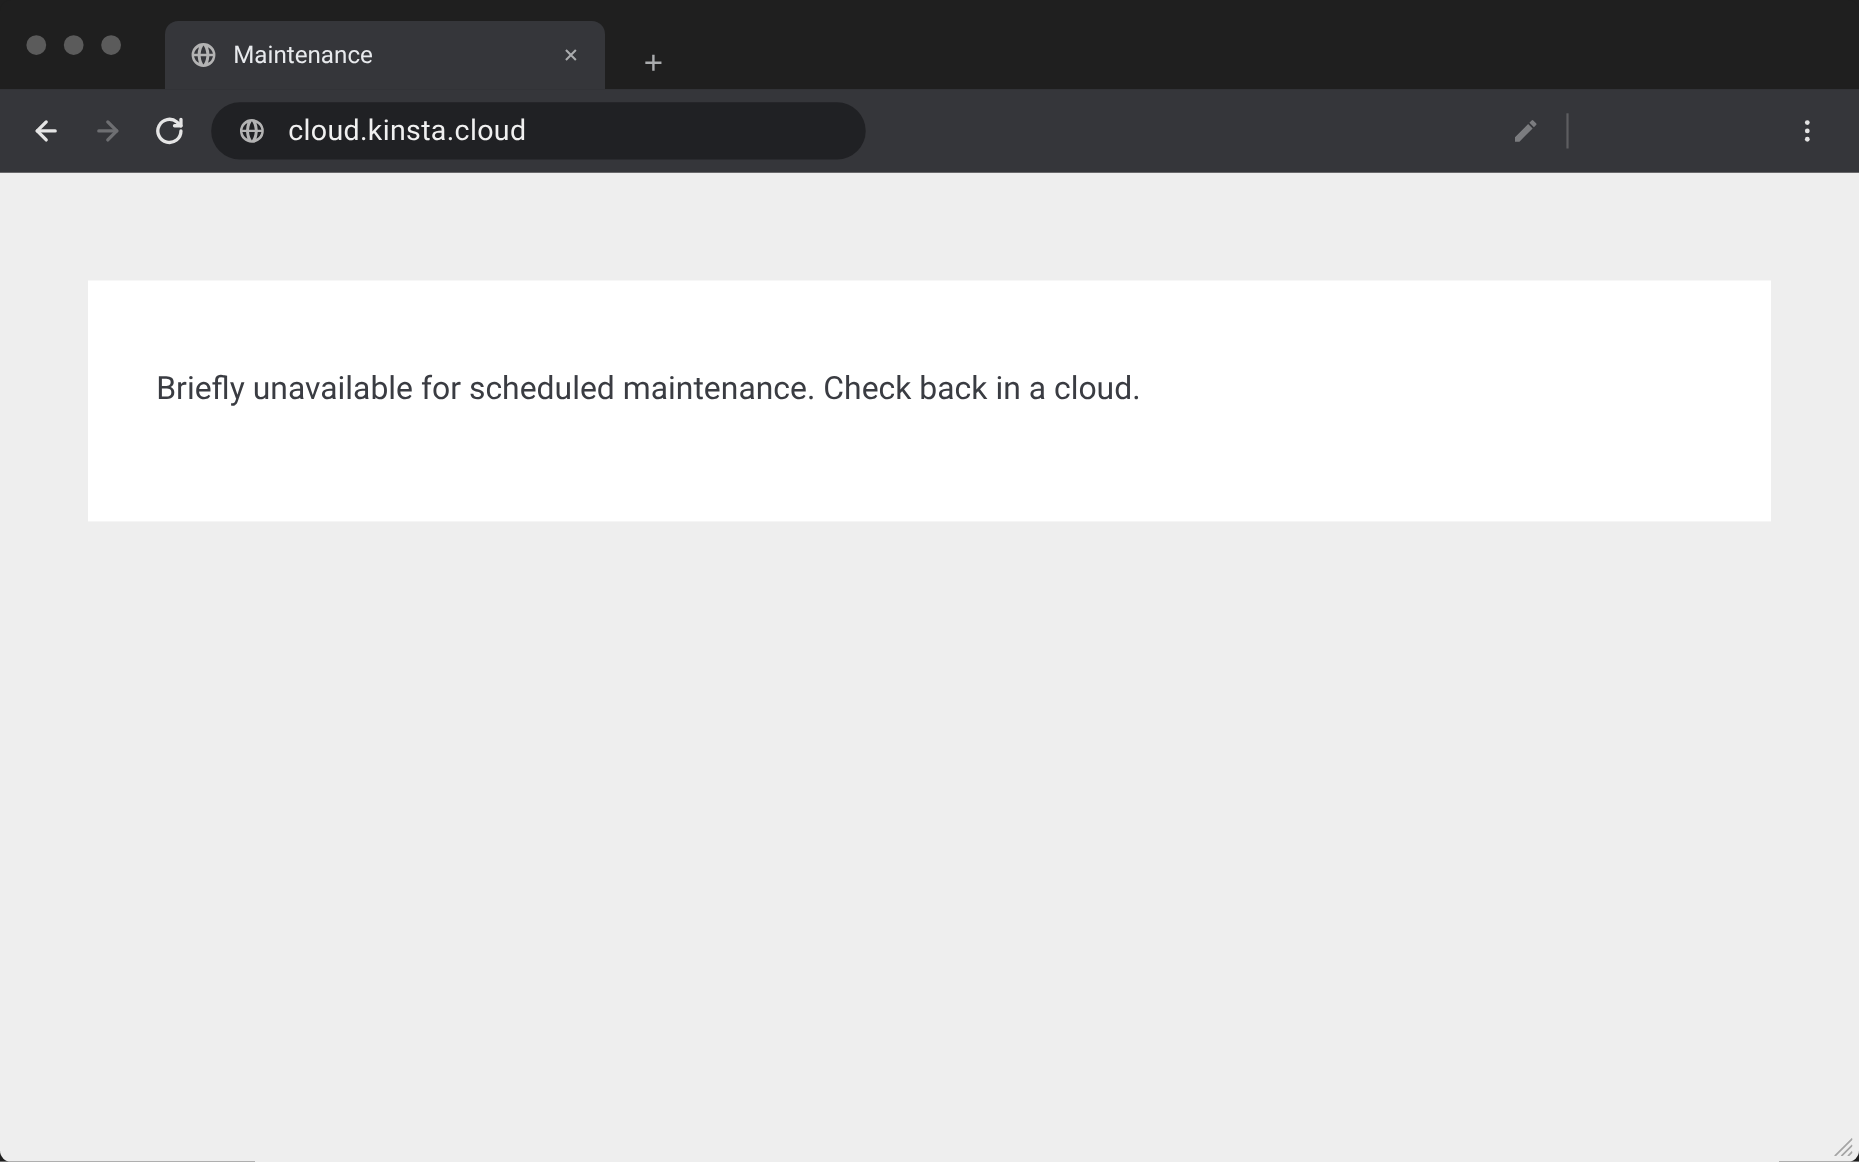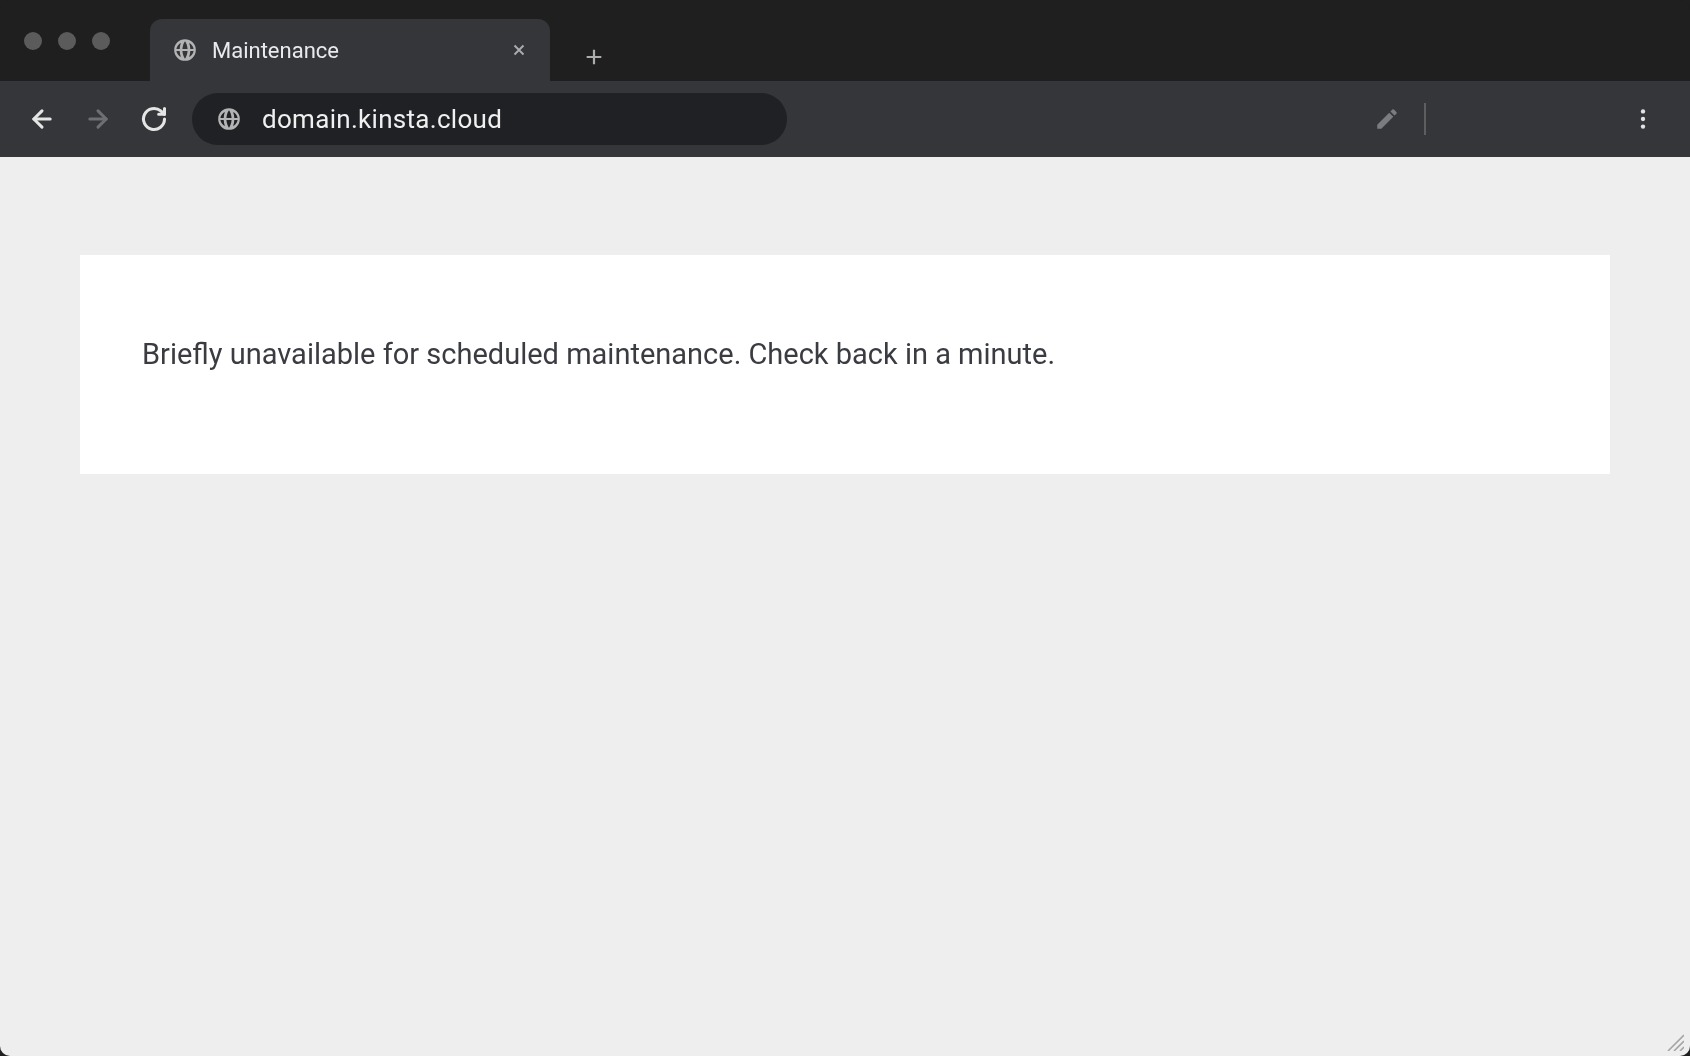--- a/index.html
+++ b/index.html
@@ -237,21 +237,21 @@
         <path d="M21 3v5h-5"></path>
       </svg>
   </div>
 
   <div class="omnibox">
     <span class="globe-icon">
       <svg viewBox="0 0 24 24" fill="currentColor">
           <path d="M12 2a10 10 0 1 0 0 20 10 10 0 0 0 0-20zm7.93 9h-3.03a17 17 0 0 0-1.1-5.55A8.02 8.02 0 0 1 19.93 11zM12 4c.9 1.2 2.05 3.4 2.4 7H9.6c.35-3.6 1.5-5.8 2.4-7zM4.07 13h3.03c.15 2.1.55 4 1.1 5.55A8.02 8.02 0 0 1 4.07 13zm3.03-2H4.07A8.02 8.02 0 0 1 8.2 5.45 17 17 0 0 0 7.1 11zM12 20c-.9-1.2-2.05-3.4-2.4-7h4.8c-.35 3.6-1.5 5.8-2.4 7zm3.8-1.45c.55-1.55.95-3.45 1.1-5.55h3.03a8.02 8.02 0 0 1-4.13 5.55z"></path>
         </svg>
     </span>
-    <span class="omnibox-text">domain.kinsta.cloud</span>
+    <span class="omnibox-text">cloud.kinsta.cloud</span>
   </div>
 
   <div class="toolbar-spacer"></div>
 
   <div class="toolbar-right">
     <span class="edit-icon">
       <svg viewBox="0 0 24 24" fill="currentColor">
           <path d="M3 17.25V21h3.75L17.81 9.94l-3.75-3.75L3 17.25zM20.71 7.04a1 1 0 0 0 0-1.41l-2.34-2.34a1 1 0 0 0-1.41 0l-1.83 1.83 3.75 3.75 1.83-1.83z"></path>
         </svg>
     </span>
@@ -261,20 +261,20 @@
           <circle cx="12" cy="5" r="2"></circle>
           <circle cx="12" cy="12" r="2"></circle>
           <circle cx="12" cy="19" r="2"></circle>
         </svg>
     </span>
   </div>
 </div>
 
 <div class="page-viewport">
   <div class="content-card">
-    <p class="maintenance-text">Briefly unavailable for scheduled maintenance. Check back in a minute.</p>
+    <p class="maintenance-text">Briefly unavailable for scheduled maintenance. Check back in a cloud.</p>
   </div>
   <span class="resize-handle">
     <svg viewBox="0 0 20 20" fill="none" stroke="currentColor" stroke-width="1.6">
         <path d="M4 20 20 4M10 20l10-10M16 20l4-4"></path>
       </svg>
   </span>
 </div>
 
 </body></html>

